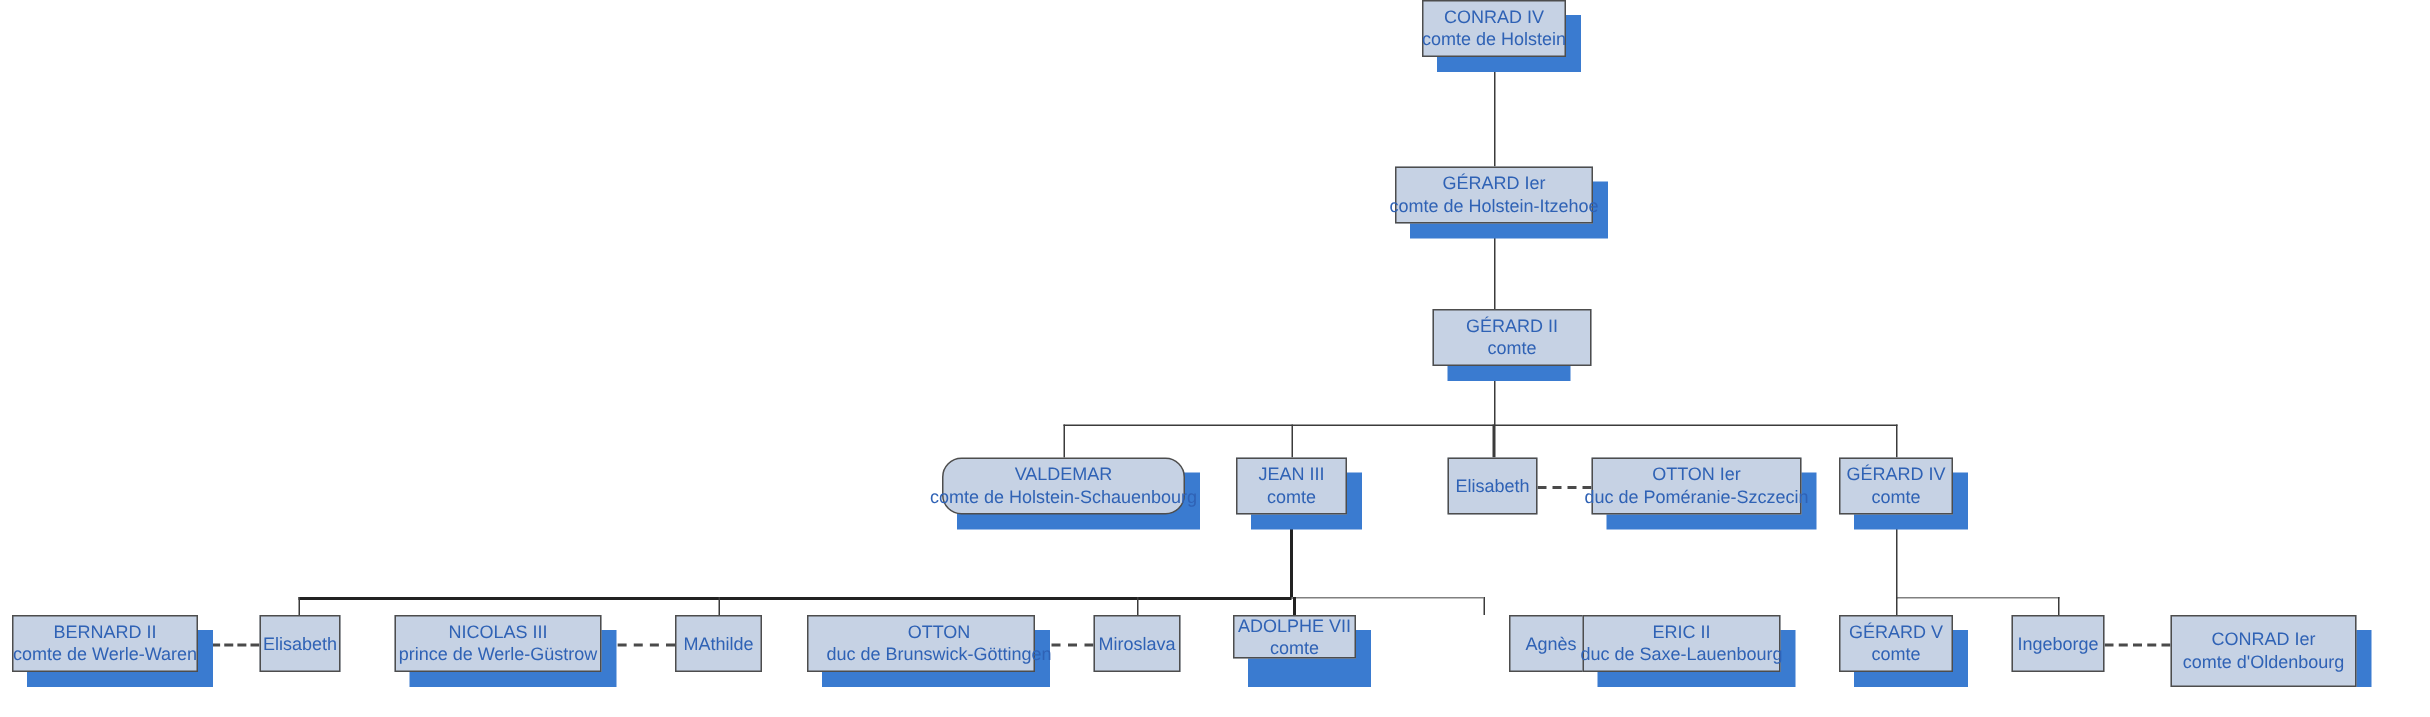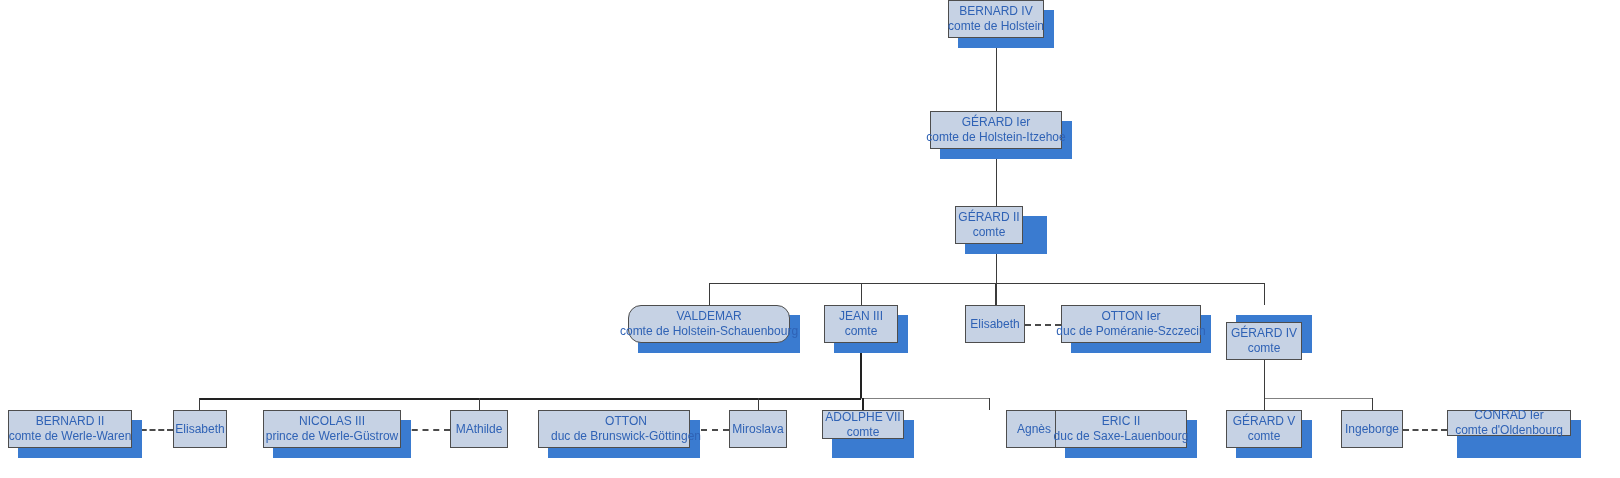--- a/index.html
+++ b/index.html
@@ -95,30 +95,30 @@
   <div class="marriage" style="left:1025px; top:324px; width:36px;"></div>
   <div class="marriage" style="left:132px; top:429px; width:41px;"></div>
   <div class="marriage" style="left:401px; top:429px; width:49px;"></div>
   <div class="marriage" style="left:690px; top:429px; width:39px;"></div>
   <div class="marriage" style="left:1018px; top:429px; width:37px;"></div>
   <div class="marriage" style="left:1403px; top:429px; width:44px;"></div>
 
   <div id="nodes-layer">
       <div class="shadow" style="left: 958px; top: 10px; width: 96px; height: 38px;"></div>
       <div class="node" style="left: 948px; top: 0px; width: 96px; height: 38px;">
-        <div class="ln1">BERNARD IV</div>
+        <div class="ln1">CONRAD IV</div>
         <div class="ln2">comte de Holstein</div>
       </div>
       <div class="shadow" style="left: 940px; top: 121px; width: 132px; height: 38px;"></div>
       <div class="node" style="left: 930px; top: 111px; width: 132px; height: 38px;">
         <div class="ln1">GÉRARD Ier</div>
         <div class="ln2">comte de Holstein-Itzehoe</div>
       </div>
       <div class="shadow" style="left: 965px; top: 216px; width: 82px; height: 38px;"></div>
-      <div class="node" style="left: 955px; top: 206px; width: 68px; height: 38px;">
+      <div class="node" style="left: 955px; top: 206px; width: 106px; height: 38px;">
         <div class="ln1">GÉRARD II</div>
         <div class="ln2">comte</div>
       </div>
       <div class="shadow" style="left: 638px; top: 315px; width: 162px; height: 38px;"></div>
       <div class="node" style="left: 628px; top: 305px; width: 162px; height: 38px; border-radius: 13px;">
         <div class="ln1">VALDEMAR</div>
         <div class="ln2">comte de Holstein-Schauenbourg</div>
       </div>
       <div class="shadow" style="left: 834px; top: 315px; width: 74px; height: 38px;"></div>
       <div class="node" style="left: 824px; top: 305px; width: 74px; height: 38px;">
@@ -127,21 +127,21 @@
       </div>
       <div class="node" style="left: 965px; top: 305px; width: 60px; height: 38px;">
         <div class="ln1">Elisabeth</div>
       </div>
       <div class="shadow" style="left: 1071px; top: 315px; width: 140px; height: 38px;"></div>
       <div class="node" style="left: 1061px; top: 305px; width: 140px; height: 38px;">
         <div class="ln1">OTTON Ier</div>
         <div class="ln2">duc de Poméranie-Szczecin</div>
       </div>
       <div class="shadow" style="left: 1236px; top: 315px; width: 76px; height: 38px;"></div>
-      <div class="node" style="left: 1226px; top: 305px; width: 76px; height: 38px; margin-top: 17px;">
+      <div class="node" style="left: 1226px; top: 305px; width: 76px; height: 38px;">
         <div class="ln1">GÉRARD IV</div>
         <div class="ln2">comte</div>
       </div>
       <div class="shadow" style="left: 18px; top: 420px; width: 124px; height: 38px;"></div>
       <div class="node" style="left: 8px; top: 410px; width: 124px; height: 38px;">
         <div class="ln1">BERNARD II</div>
         <div class="ln2">comte de Werle-Waren</div>
       </div>
       <div class="node" style="left: 173px; top: 410px; width: 54px; height: 38px;">
         <div class="ln1">Elisabeth</div>
@@ -177,19 +177,19 @@
       </div>
       <div class="shadow" style="left: 1236px; top: 420px; width: 76px; height: 38px;"></div>
       <div class="node" style="left: 1226px; top: 410px; width: 76px; height: 38px;">
         <div class="ln1">GÉRARD V</div>
         <div class="ln2">comte</div>
       </div>
       <div class="node" style="left: 1341px; top: 410px; width: 62px; height: 38px;">
         <div class="ln1">Ingeborge</div>
       </div>
       <div class="shadow" style="left: 1457px; top: 420px; width: 124px; height: 38px;"></div>
-      <div class="node" style="left: 1447px; top: 410px; width: 124px; height: 26px; text-align: right;">
+      <div class="node" style="left: 1447px; top: 410px; width: 124px; height: 48px; text-align: right;">
         <div class="ln1">CONRAD Ier</div>
         <div class="ln2">comte d'Oldenbourg</div>
       </div>
     </div>
 
 </div>
 
 </body></html>

